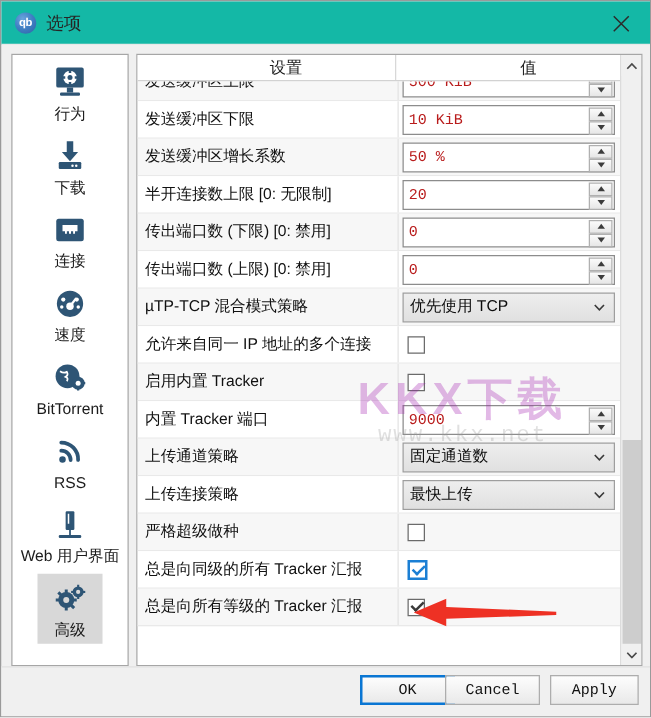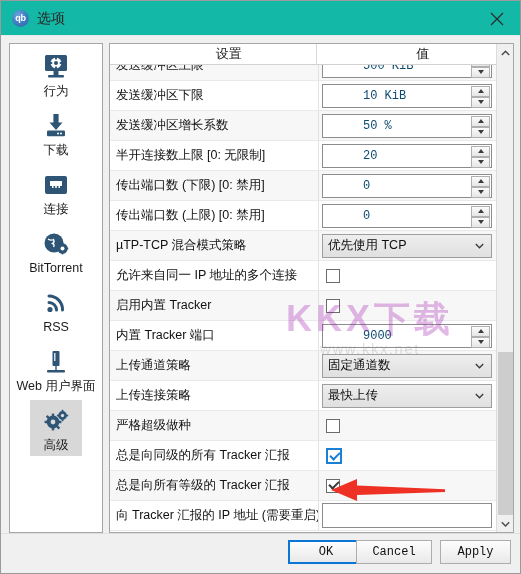--- a/index.html
+++ b/index.html
@@ -140,21 +140,21 @@
   .spin {
     position: relative;
     width: 170px; height: 24px;
     border: 1px solid #8c8c8c;
     background: #ffffff;
     display: flex; align-items: center;
   }
   .spin .sv {
     padding-left: 4px;
     font-family: "Liberation Mono", "DejaVu Sans Mono", monospace;
-    font-size: 12px; color: #0c4a6e; margin-left: 36px;
+    font-size: 12px; color: #b91c1c;
   }
   .spin-btns {
     position: absolute; right: 1px; top: 1px;
     width: 19px; height: 22px;
     display: flex; flex-direction: column;
   }
   .spin-btns span {
     flex: 1;
     background: linear-gradient(#fbfbfb, #e6e6e6);
     border: 1px solid #b0b0b0;
@@ -260,25 +260,26 @@
   }
   #wm .wm-big {
     font-size: 36px; font-weight: bold;
     color: #a21caf;
     letter-spacing: 4px;
     text-align: center;
     line-height: 40px;
     white-space: nowrap;
   }
   #wm .wm-sm {
-    font-size: 15px;
+    font-size: 18px;
     color: #9a9a9a;
     letter-spacing: 1.5px;
     text-align: center;
     line-height: 20px;
+    font-family: Liberation Mono, monospace;
   }
 
   
   #red-arrow {
     position: absolute;
     left: 330px; top: 476px;
     z-index: 10;
     pointer-events: none;
   }
 
@@ -357,20 +358,34 @@
     <div class="side-item">
       <span class="side-ico">
         <svg width="26" height="24" viewBox="0 0 26 24">
           <rect x="2" y="3" width="22" height="18" rx="2" fill="#2e5575"></rect>
           <path d="M7 8 H19 V13 H17 V15 H15.5 V13 H13.8 V15 H12.2 V13 H10.5 V15 H9 V13 H7 Z" fill="#ffffff"></path>
         </svg>
       </span>
       <span class="side-lbl">连接</span>
     </div>
 
+    <div class="side-item">
+      <span class="side-ico">
+        <svg width="28" height="24" viewBox="0 0 28 24">
+          <circle cx="14" cy="12" r="10.5" fill="#2e5575"></circle>
+          <circle cx="8.6" cy="8.6" r="1.7" fill="#ffffff"></circle>
+          <circle cx="19.4" cy="8.6" r="1.7" fill="#ffffff"></circle>
+          <circle cx="7.4" cy="14.6" r="1.4" fill="#ffffff"></circle>
+          <circle cx="20.6" cy="14.6" r="1.4" fill="#ffffff"></circle>
+          <circle cx="14" cy="14" r="3" fill="#ffffff"></circle>
+          <path d="M14 14 L19 7.5" stroke="#ffffff" stroke-width="1.8"></path>
+        </svg>
+      </span>
+      <span class="side-lbl">速度</span>
+    </div>
 
     <div class="side-item">
       <span class="side-ico">
         <svg width="28" height="24" viewBox="0 0 28 24">
           <circle cx="12" cy="11" r="9.5" fill="#2e5575"></circle>
           <path d="M6 7 q3 2 5.5 0.5 q1.5 2.5 -1 4 q2.5 1 1 3.5" stroke="#ffffff" stroke-width="1.4" fill="none"></path>
           <circle cx="20.5" cy="16.5" r="5.2" fill="#2e5575"></circle>
           <circle cx="20.5" cy="16.5" r="2" fill="#ffffff"></circle>
           <g fill="#2e5575">
             <rect x="19.6" y="10.6" width="1.8" height="2.4"></rect>
@@ -584,26 +599,20 @@
             <div class="cell-val">
               <div class="cbx checked focus"></div>
             </div>
           </div>
           <div class="row alt">
             <div class="cell-name">总是向所有等级的 Tracker 汇报</div>
             <div class="cell-val">
               <div class="cbx checked"></div>
             </div>
           </div>
-          <div class="row">
-            <div class="cell-name">向 Tracker 汇报的 IP 地址 (需要重启)</div>
-            <div class="cell-val">
-              <div class="tinput"></div>
-            </div>
-          </div>
         </div>
     </div>
 
     <div id="wm">
       <div class="wm-big">KKX下载</div>
       <div class="wm-sm">www.kkx.net</div>
     </div>
 
     <div id="vsb">
       <div class="sb-arrow top">

